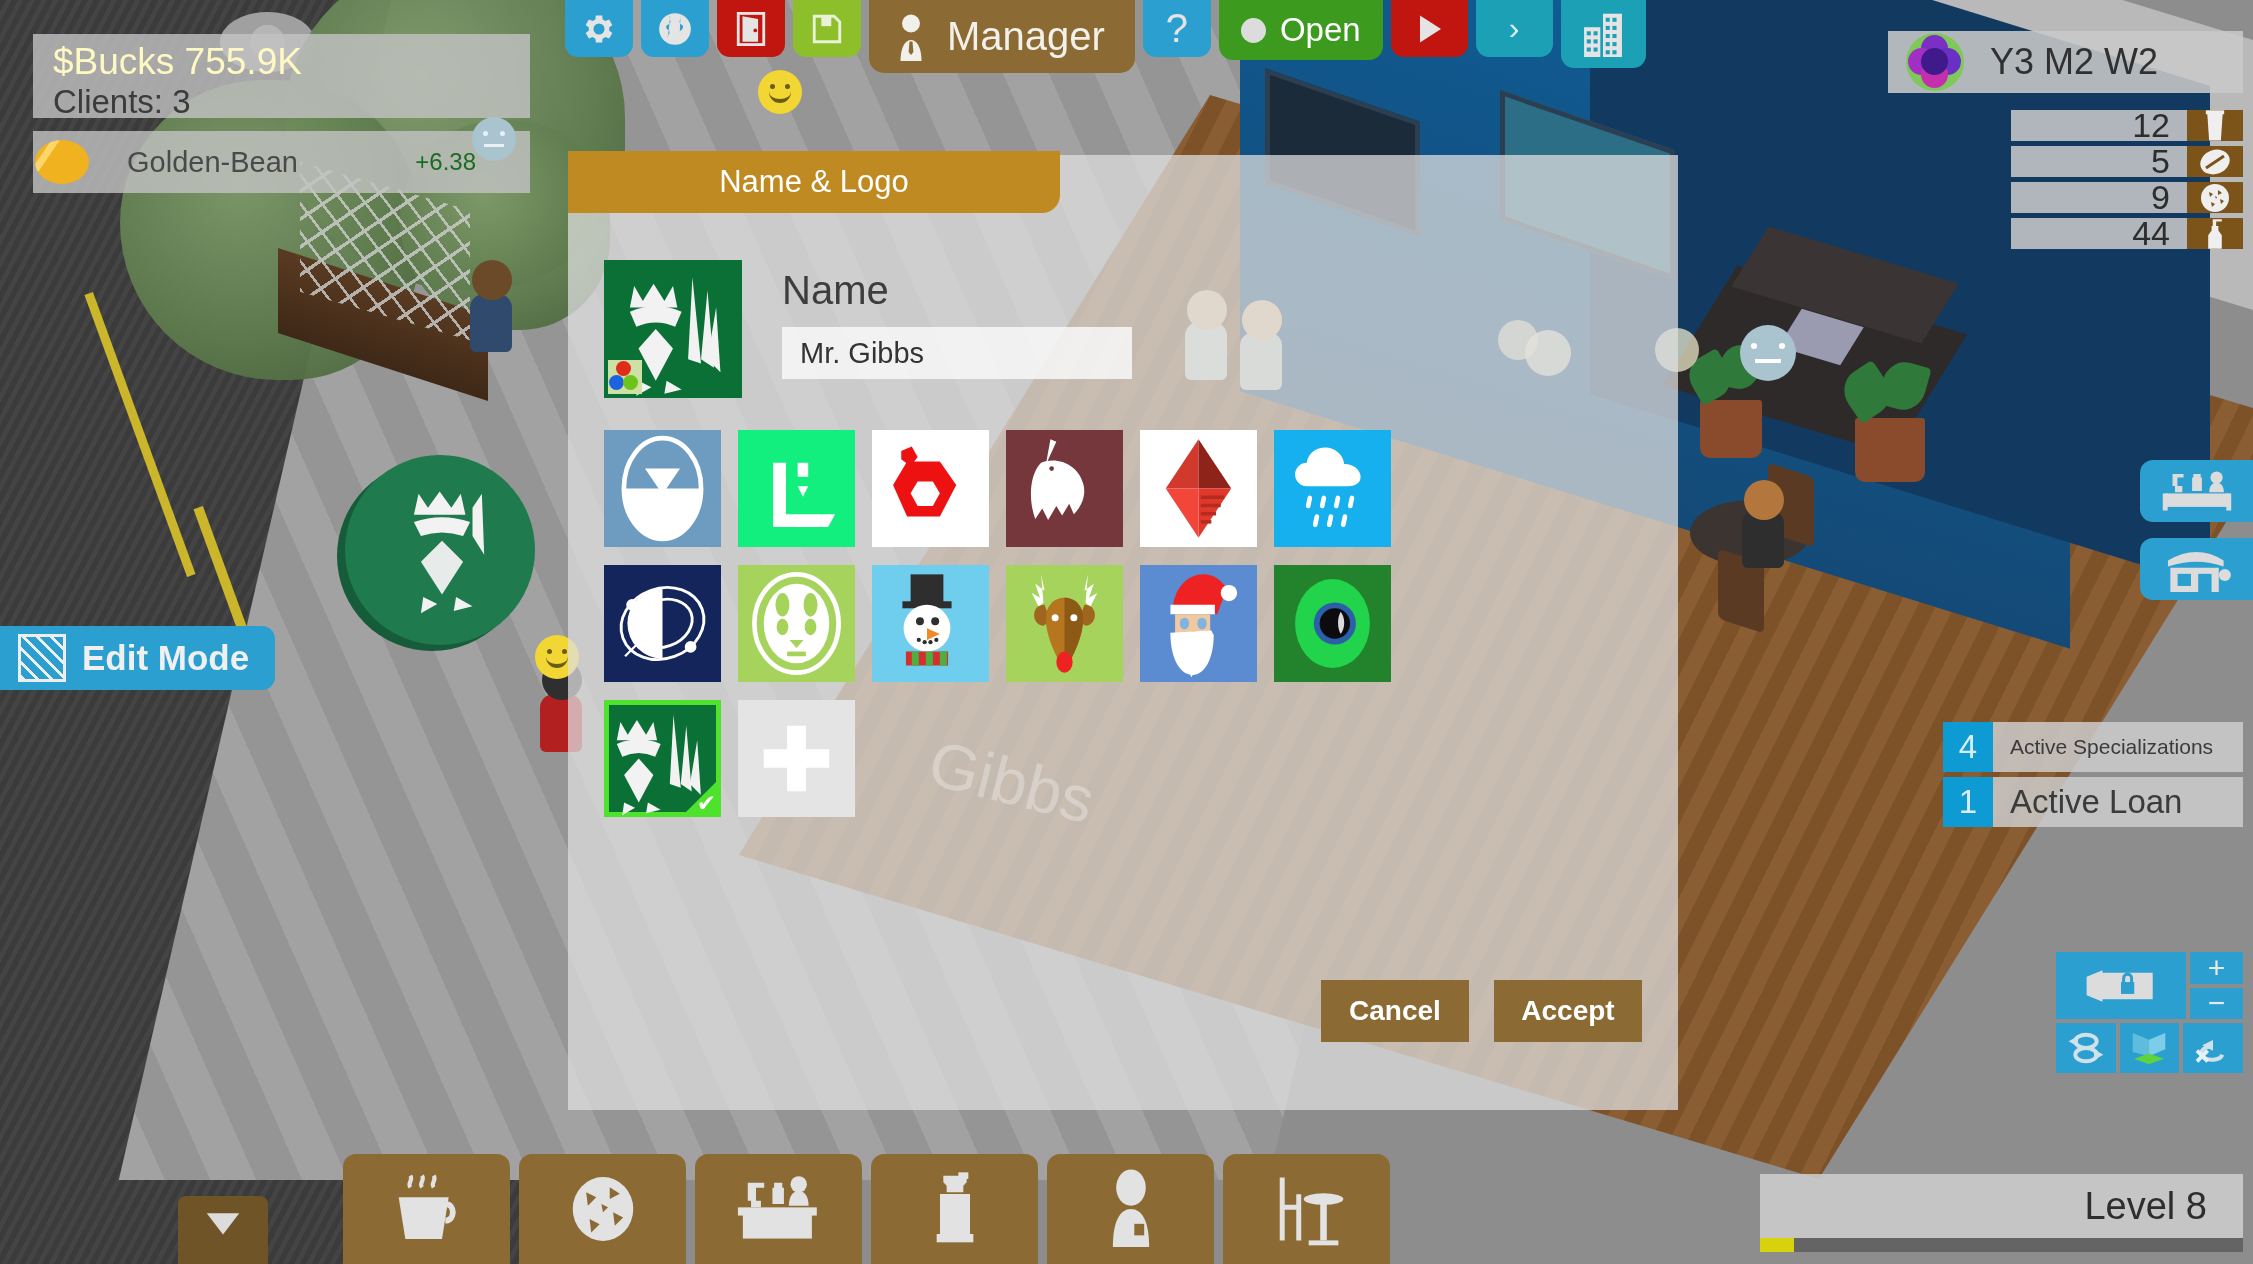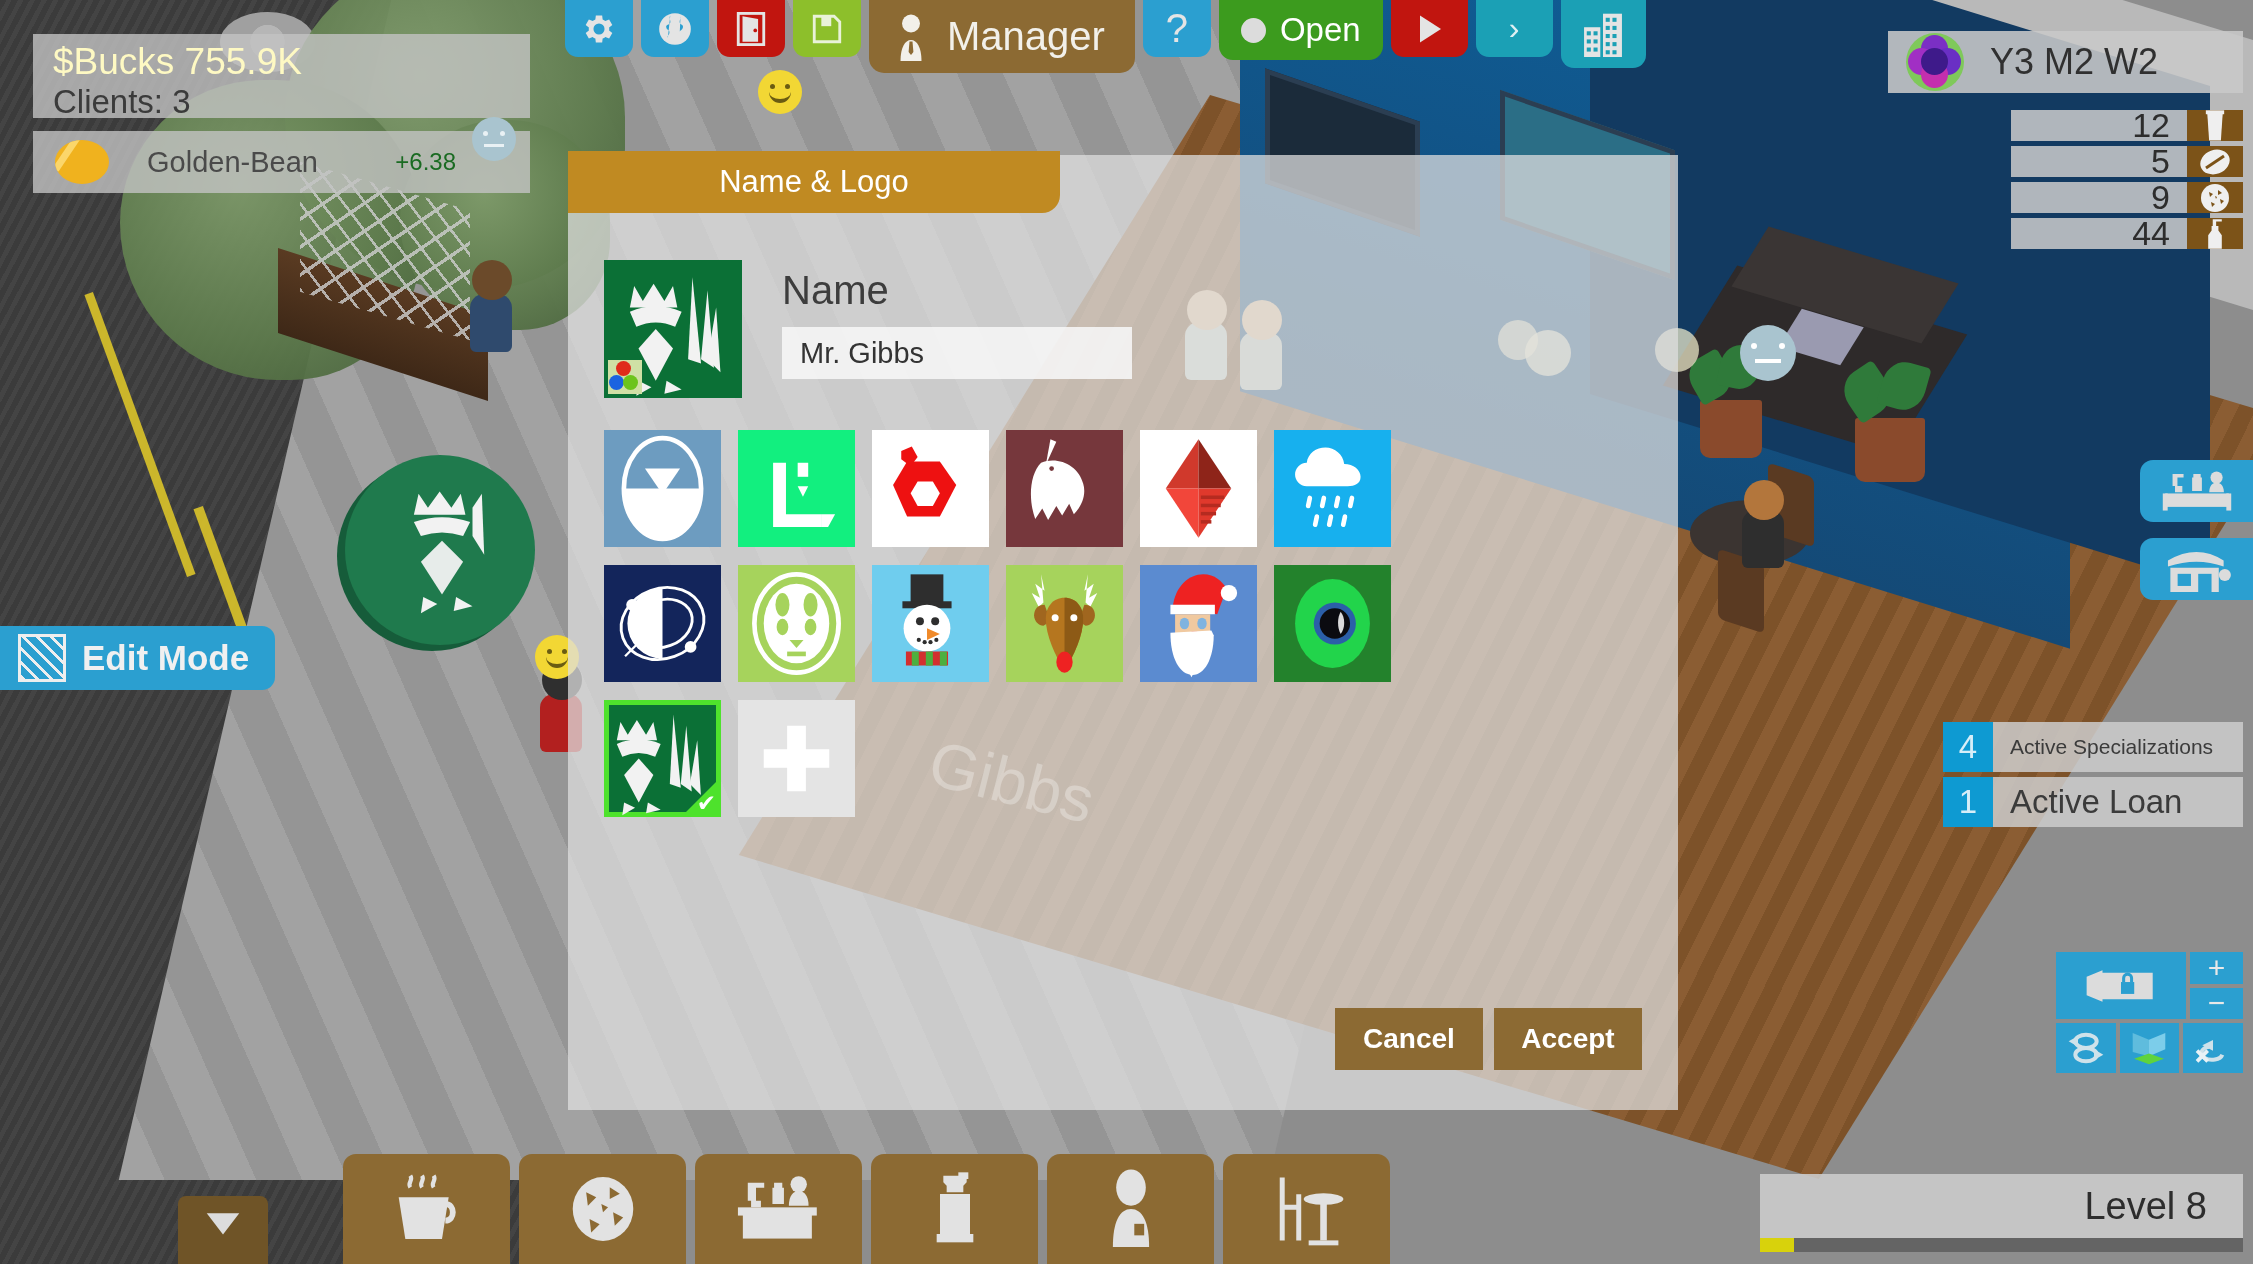--- a/index.html
+++ b/index.html
@@ -127,21 +127,21 @@
   .hud-money {
     position: absolute; left: 33px; top: 34px; width: 497px; height: 84px;
     background: rgba(195,195,195,.80);
     padding: 8px 0 0 20px;
   }
   .hud-money .bucks { font-size: 37px; color: #fef9c3; line-height: 40px; font-weight: 400; }
   .hud-money .clients { font-size: 33px; color: #3b3b3b; line-height: 40px; }
   .hud-brand {
     position: absolute; left: 33px; top: 131px; width: 497px; height: 62px;
     background: rgba(195,195,195,.80);
-    display: flex; align-items: center; padding: 0 22px;
+    display: flex; align-items: center; padding: 0 2px;
   }
   .bean-icon {
     width: 54px; height: 44px; border-radius: 50%;
     background: #f0b21e; position: relative; overflow: hidden; flex: none;
   }
   .bean-icon::after {
     content: ""; position: absolute; left: 8px; top: -6px; width: 56px; height: 56px;
     border-left: 7px solid #fbd66a; transform: rotate(34deg);
   }
   .hud-brand .bname { font-size: 29px; color: #4a4a4a; margin-left: 38px; }
@@ -297,21 +297,21 @@
   .logo-cell { width: 117px; height: 117px; position: relative; overflow: hidden; }
   .logo-cell.selected { outline: 5px solid #4ee22c; outline-offset: -5px; }
   .check-corner {
     position: absolute; right: 0; bottom: 0; width: 0; height: 0;
     border-left: 40px solid transparent; border-bottom: 40px solid #4ee22c;
   }
   .check-mark {
     position: absolute; right: 5px; bottom: 2px; color: #fff; font-size: 23px; line-height: 1;
   }
   .dialog-footer {
-    position: absolute; right: 36px; bottom: 40px; display: flex; gap: 11px;
+    position: absolute; right: 36px; bottom: 68px; display: flex; gap: 25px;
   }
   .dlg-btn {
     width: 148px; height: 62px; background: #8c6a33; color: #fff;
     font-size: 28px; font-weight: bold;
     display: flex; align-items: center; justify-content: center; border: none;
     font-family: "Liberation Sans", sans-serif;
   }
   .watermark {
     position: absolute; left: 360px; top: 590px; font-size: 64px;
     color: rgba(255,255,255,.30); transform: rotate(14deg);

